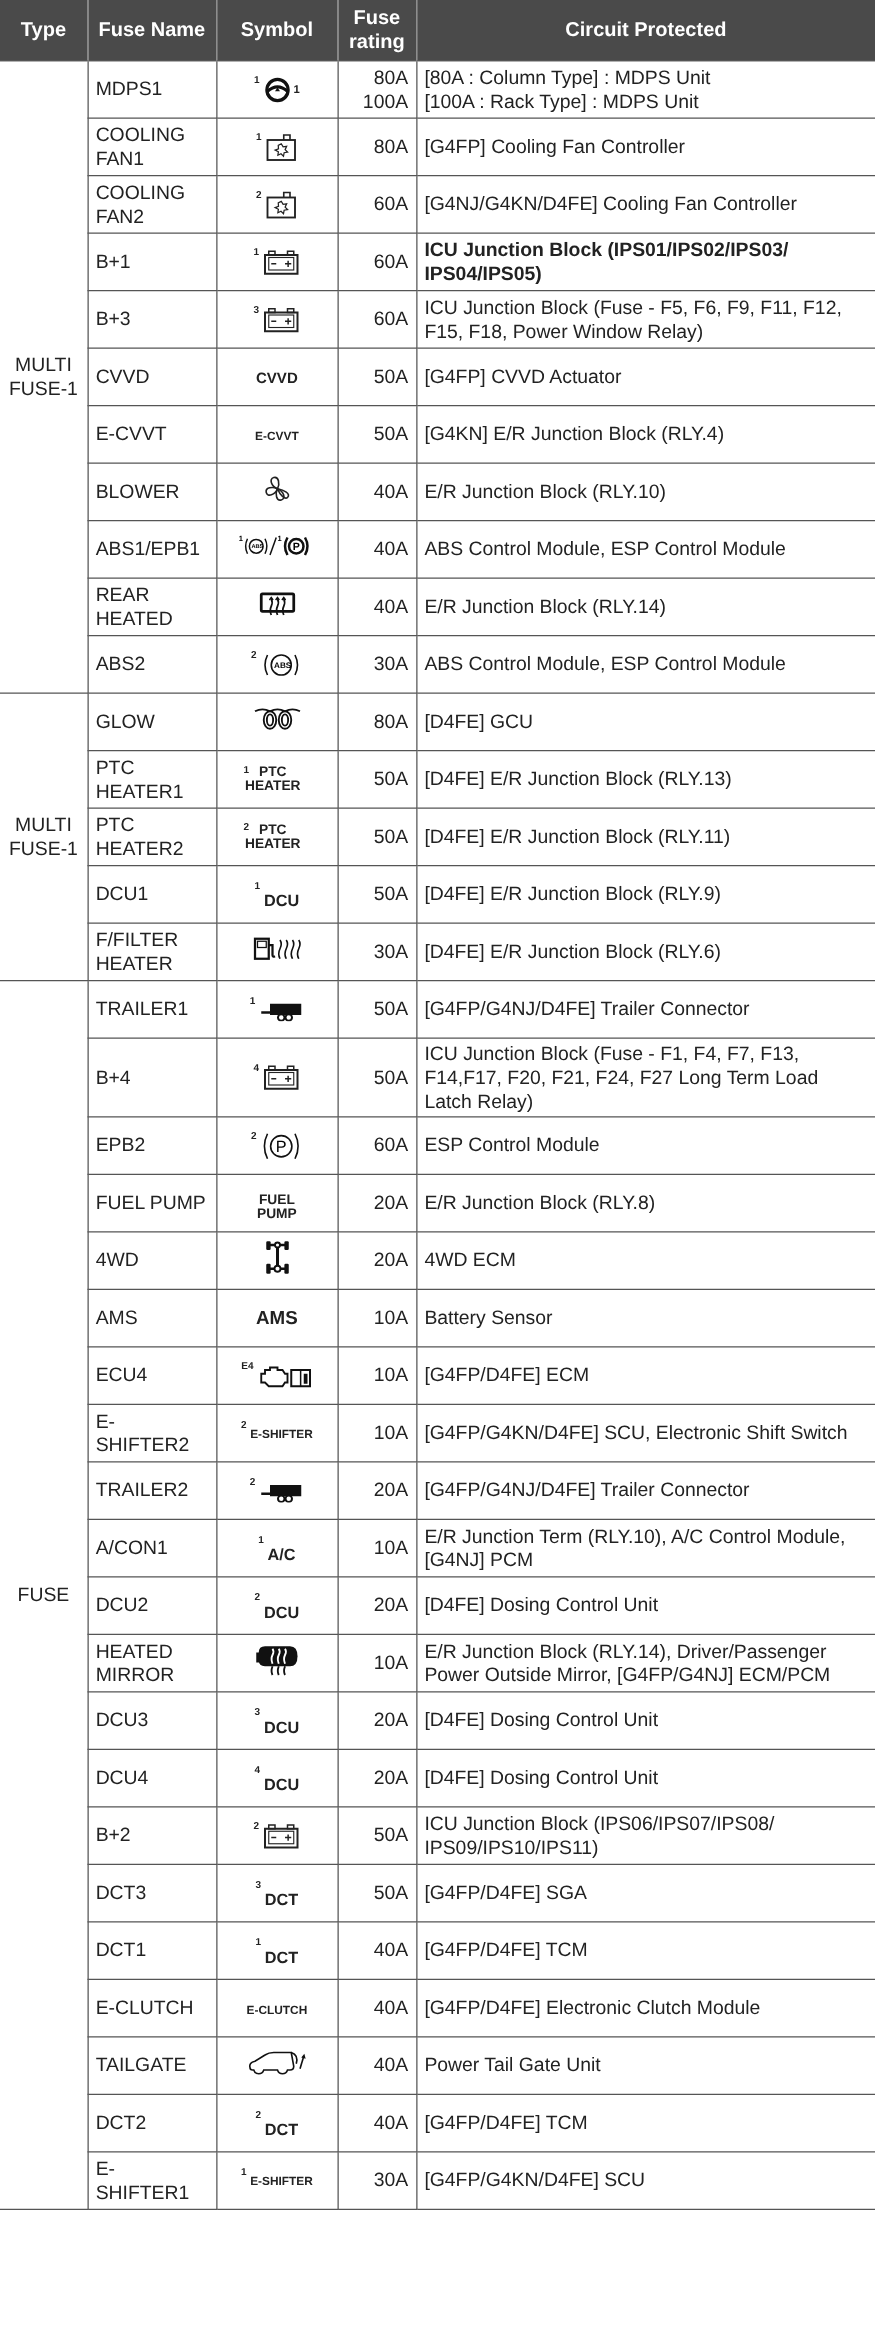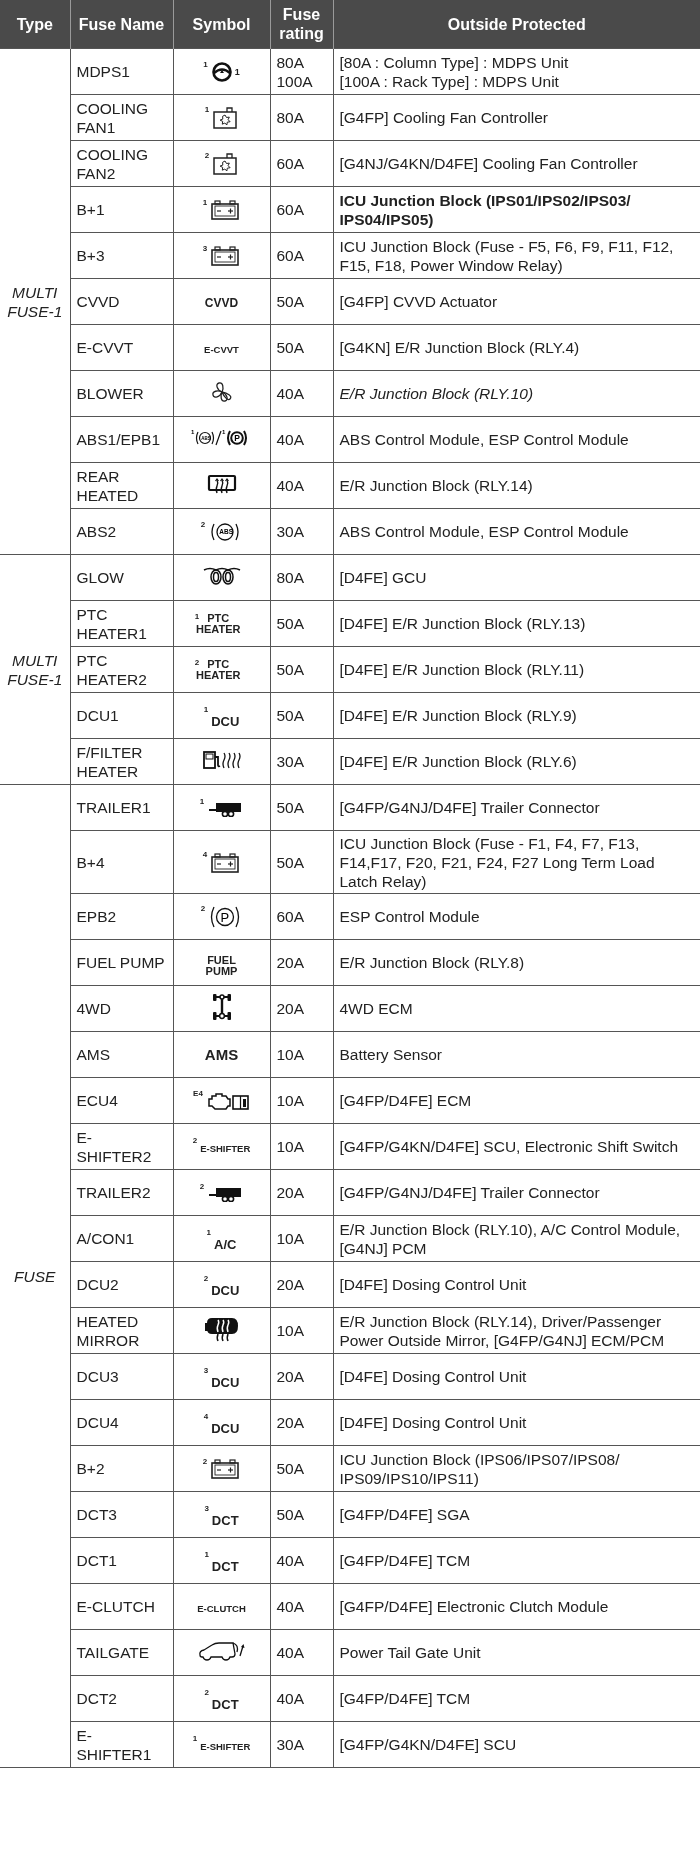--- a/index.html
+++ b/index.html
@@ -6,22 +6,22 @@
   body { width: 700px; height: 1863px; overflow: hidden; font-family: "Liberation Sans", "DejaVu Sans", sans-serif; color: #222; }
   table { border-collapse: collapse; width: 700px; table-layout: fixed; }
   col.c-type { width: 70px; }
   col.c-name { width: 103px; }
   col.c-sym { width: 97px; }
   col.c-rate { width: 63px; }
   col.c-circ { width: 367px; }
   th { background: #4a4a4a; color: #fff; font-weight: bold; font-size: 16px; height: 48px; padding: 0 4px; border-left: 1px solid #9a9a9a; line-height: 19px; text-align: center; }
   th:first-child { border-left: none; }
   td { border: 1.5px solid #555; font-size: 15.5px; padding: 0 6px; line-height: 19px; vertical-align: middle; }
-  td.type { border-left: none; border-top: 1.5px solid #555; text-align: center; font-size: 15.5px; line-height: 19px; font-style: italic; }
-  td.rate { text-align: left; }
+  td.type { border-left: none; border-top: 1.5px solid #555; text-align: center; font-size: 15.5px; line-height: 19px; }
+  td.rate { text-align: right; }
   td.sym { text-align: center; padding: 0; }
   td.circ { border-right: none; }
   tr.r td { height: 45px; }
   tr.r.tall td { height: 62px; }
   .sym-wrap { display: inline-flex; align-items: center; justify-content: center; position: relative; }
   .sup { font-size: 8px; font-weight: bold; position: relative; top: -8px; margin-right: 3px; font-family: "Liberation Sans", sans-serif; }
   .sym-text { font-weight: bold; font-size: 11px; line-height: 11px; font-family: "Liberation Sans", sans-serif; text-align: center; }
   .sym-text.lg { font-size: 15px; }
   .sym-text.sm { font-size: 9.5px; }
   .after1 { font-size: 9px; font-weight: bold; margin-left: 2px; }
@@ -37,21 +37,21 @@
       <col class="c-sym">
       <col class="c-rate">
       <col class="c-circ">
     </colgroup>
   <thead>
     <tr>
       <th>Type</th>
       <th>Fuse Name</th>
       <th>Symbol</th>
       <th style="white-space:normal;">Fuse rating</th>
-      <th>Outside Protected</th>
+      <th>Circuit Protected</th>
     </tr>
   </thead>
   <tbody id="tbody">
       <tr class="r">
         <td class="type" rowspan="11" style="border-top: 1.5px solid rgb(85, 85, 85);">MULTI FUSE-1</td>
         <td>MDPS1</td>
         <td class="sym"><span class="sym-wrap">
             <span class="sup">1</span>
             <span>
               <svg width="22" height="22" viewBox="0 0 22 22">
@@ -159,21 +159,21 @@
                 <g fill="none" stroke="#222" stroke-width="1.3">
                   <path d="M13 12 C8 10 6 4 10 3 C14 2 15 8 13 12"></path>
                   <path d="M13 12 C18 10 22 6 20 4 C17 1 14 7 13 12" transform="rotate(90 13 12)"></path>
                   <path d="M13 12 C8 10 6 4 10 3 C14 2 15 8 13 12" transform="rotate(180 13 12)"></path>
                   <path d="M13 12 C8 10 6 4 10 3 C14 2 15 8 13 12" transform="rotate(270 13 12)"></path>
                 </g>
               </svg>
             </span>
           </span></td>
         <td class="rate" style="white-space: pre-line;">40A</td>
-        <td class="circ" style="white-space: pre-line; font-style: italic;">E/R Junction Block (RLY.10)</td>
+        <td class="circ" style="white-space: pre-line;">E/R Junction Block (RLY.10)</td>
       </tr>
       <tr class="r">
         <td>ABS1/EPB1</td>
         <td class="sym"><span class="sym-wrap">
             <span>
               <svg width="62" height="20" viewBox="0 0 62 20">
                 <text x="0" y="6" font-size="6" font-weight="bold" font-family="Liberation Sans, sans-serif">1</text>
                 <path d="M7 4 Q4 10 7 16" fill="none" stroke="#111" stroke-width="1.2"></path>
                 <circle cx="14" cy="10" r="5.5" fill="none" stroke="#111" stroke-width="1.2"></circle>
                 <text x="10.2" y="11.8" font-size="4.5" font-weight="bold" font-family="Liberation Sans, sans-serif">ABS</text>
@@ -421,21 +421,21 @@
         <td class="rate" style="white-space: pre-line;">20A</td>
         <td class="circ" style="white-space: pre-line;">[G4FP/G4NJ/D4FE] Trailer Connector</td>
       </tr>
       <tr class="r">
         <td>A/CON1</td>
         <td class="sym"><span class="sym-wrap">
             <span class="sup">1</span>
             <span class="sym-text lg" style="font-size: 13px; margin-top: 8px;">A/C</span>
           </span></td>
         <td class="rate" style="white-space: pre-line;">10A</td>
-        <td class="circ" style="white-space: pre-line;">E/R Junction Block (RLY.10), A/C Control Module, [G4NJ] PCM</td>
+        <td class="circ" style="white-space: pre-line;">E/R Junction Term (RLY.10), A/C Control Module, [G4NJ] PCM</td>
       </tr>
       <tr class="r">
         <td>DCU2</td>
         <td class="sym"><span class="sym-wrap">
             <span class="sup">2</span>
             <span class="sym-text lg" style="font-size: 13px; margin-top: 8px;">DCU</span>
           </span></td>
         <td class="rate" style="white-space: pre-line;">20A</td>
         <td class="circ" style="white-space: pre-line;">[D4FE] Dosing Control Unit</td>
       </tr>

